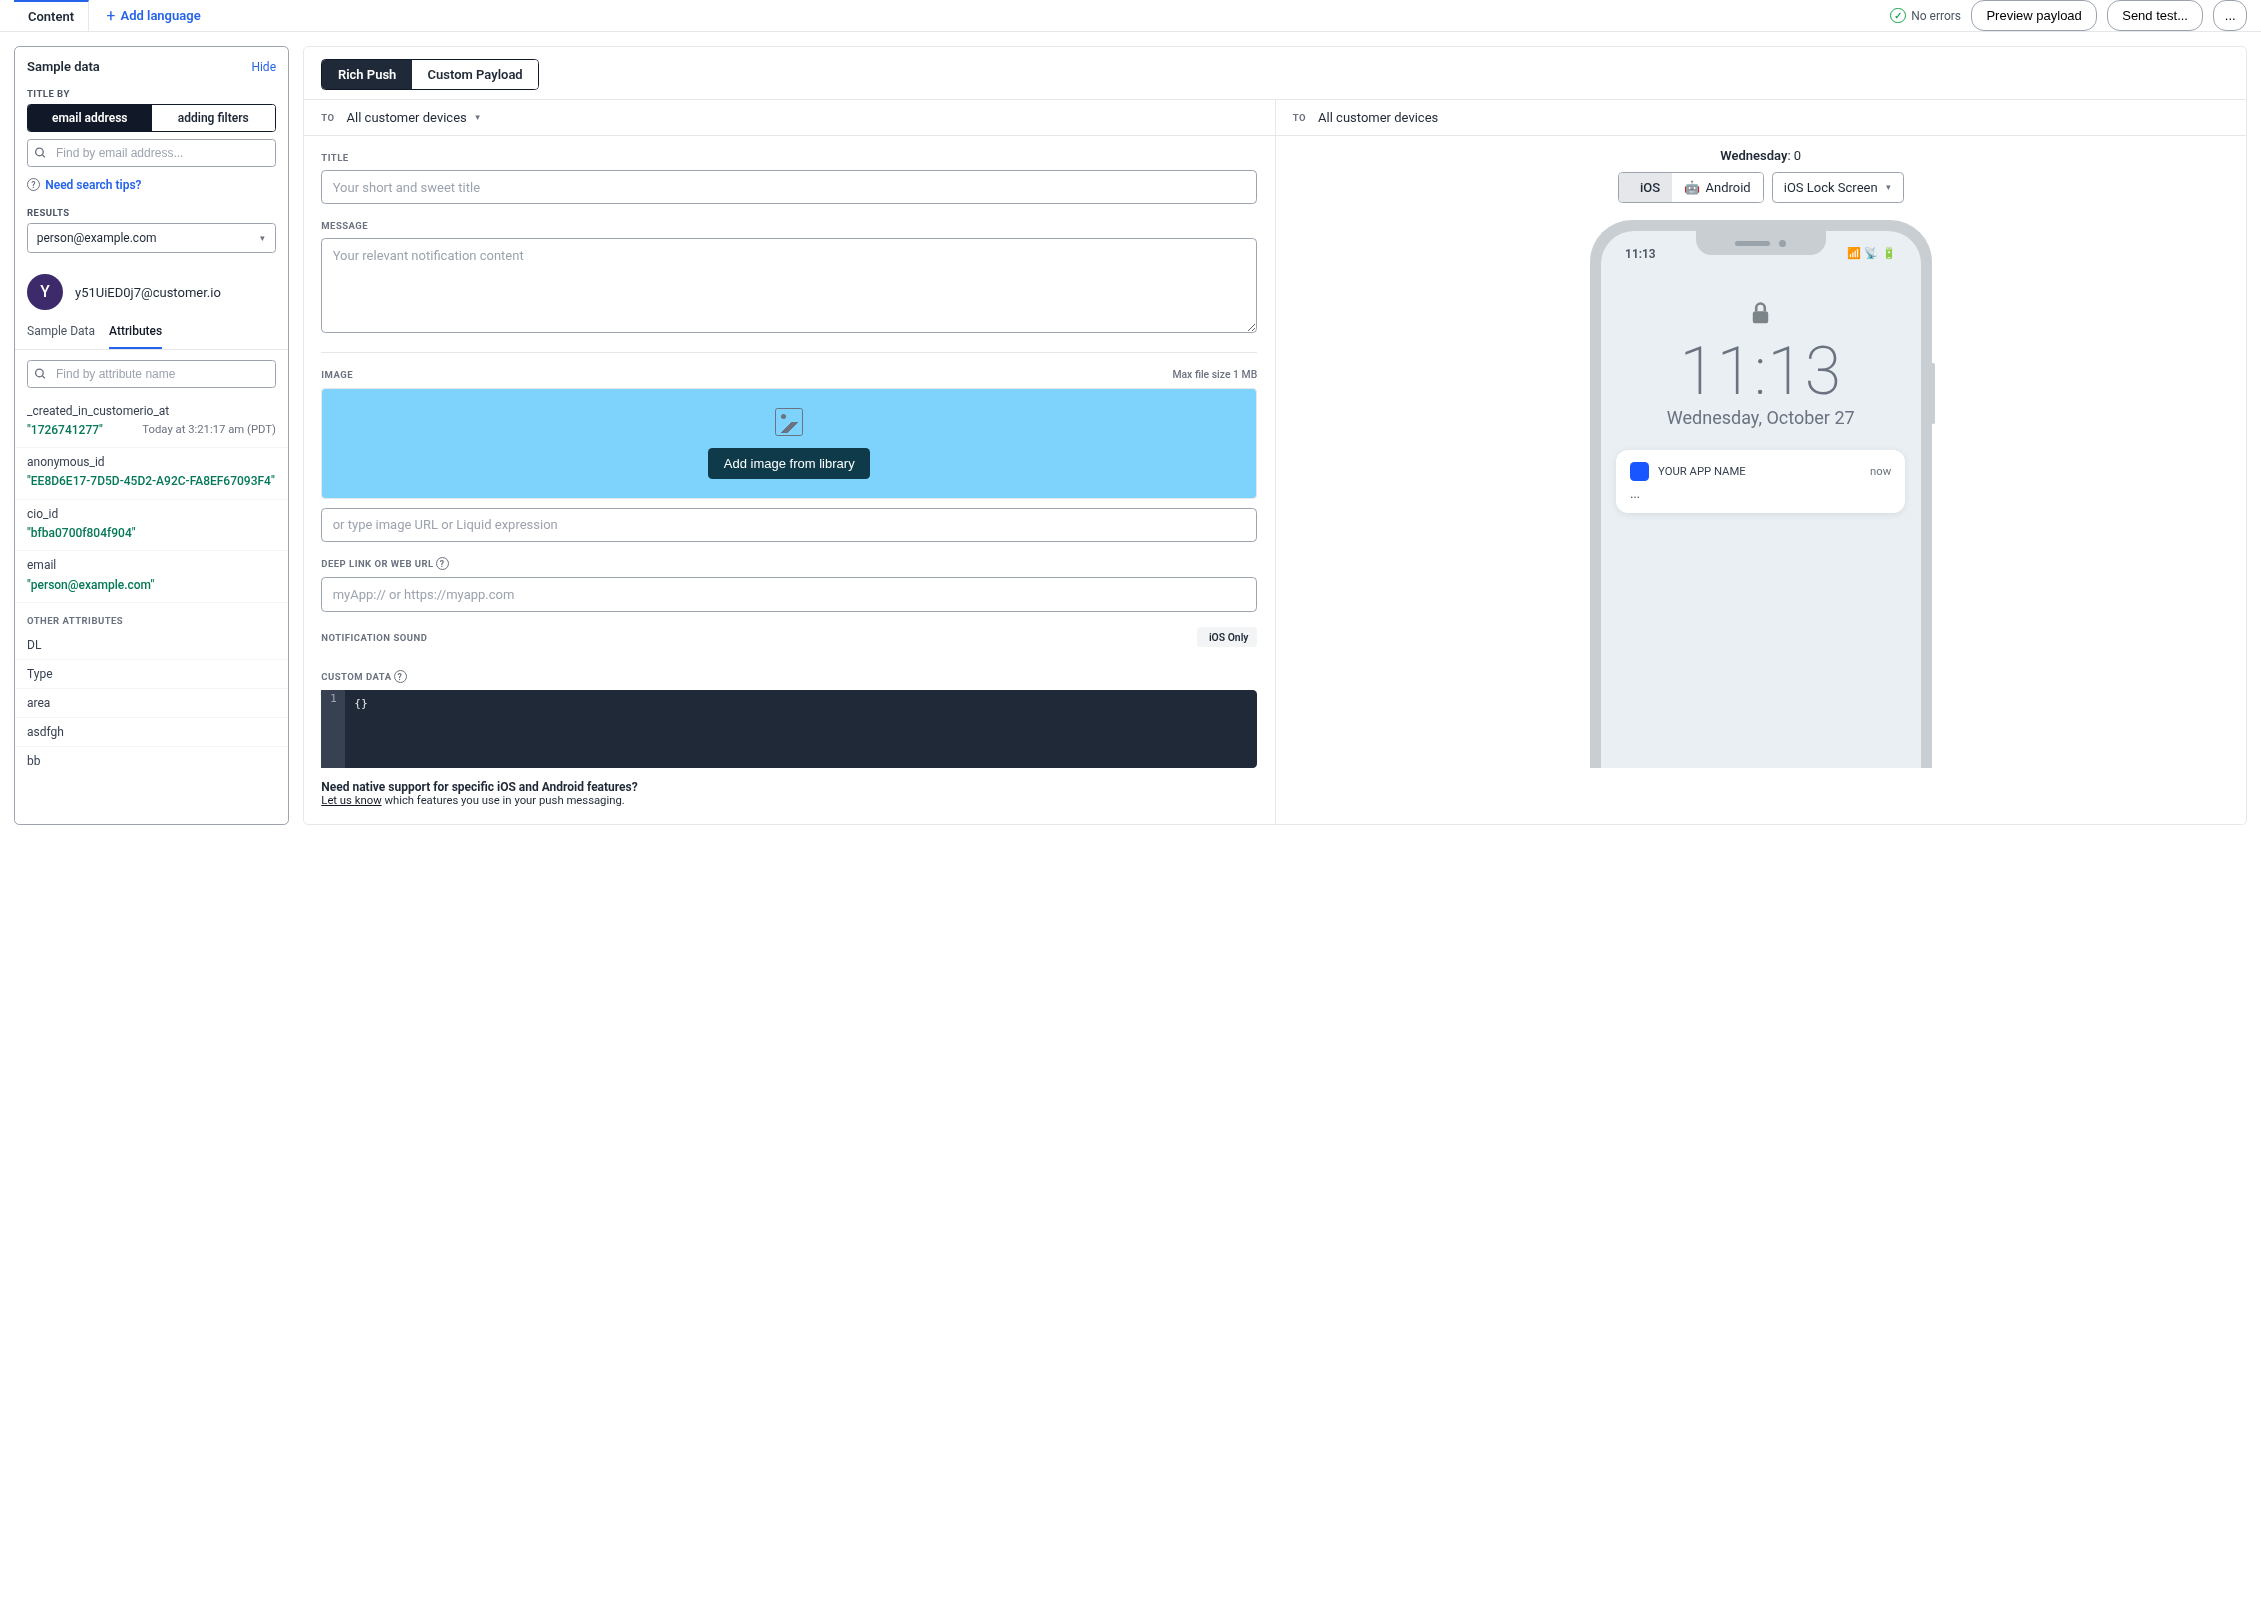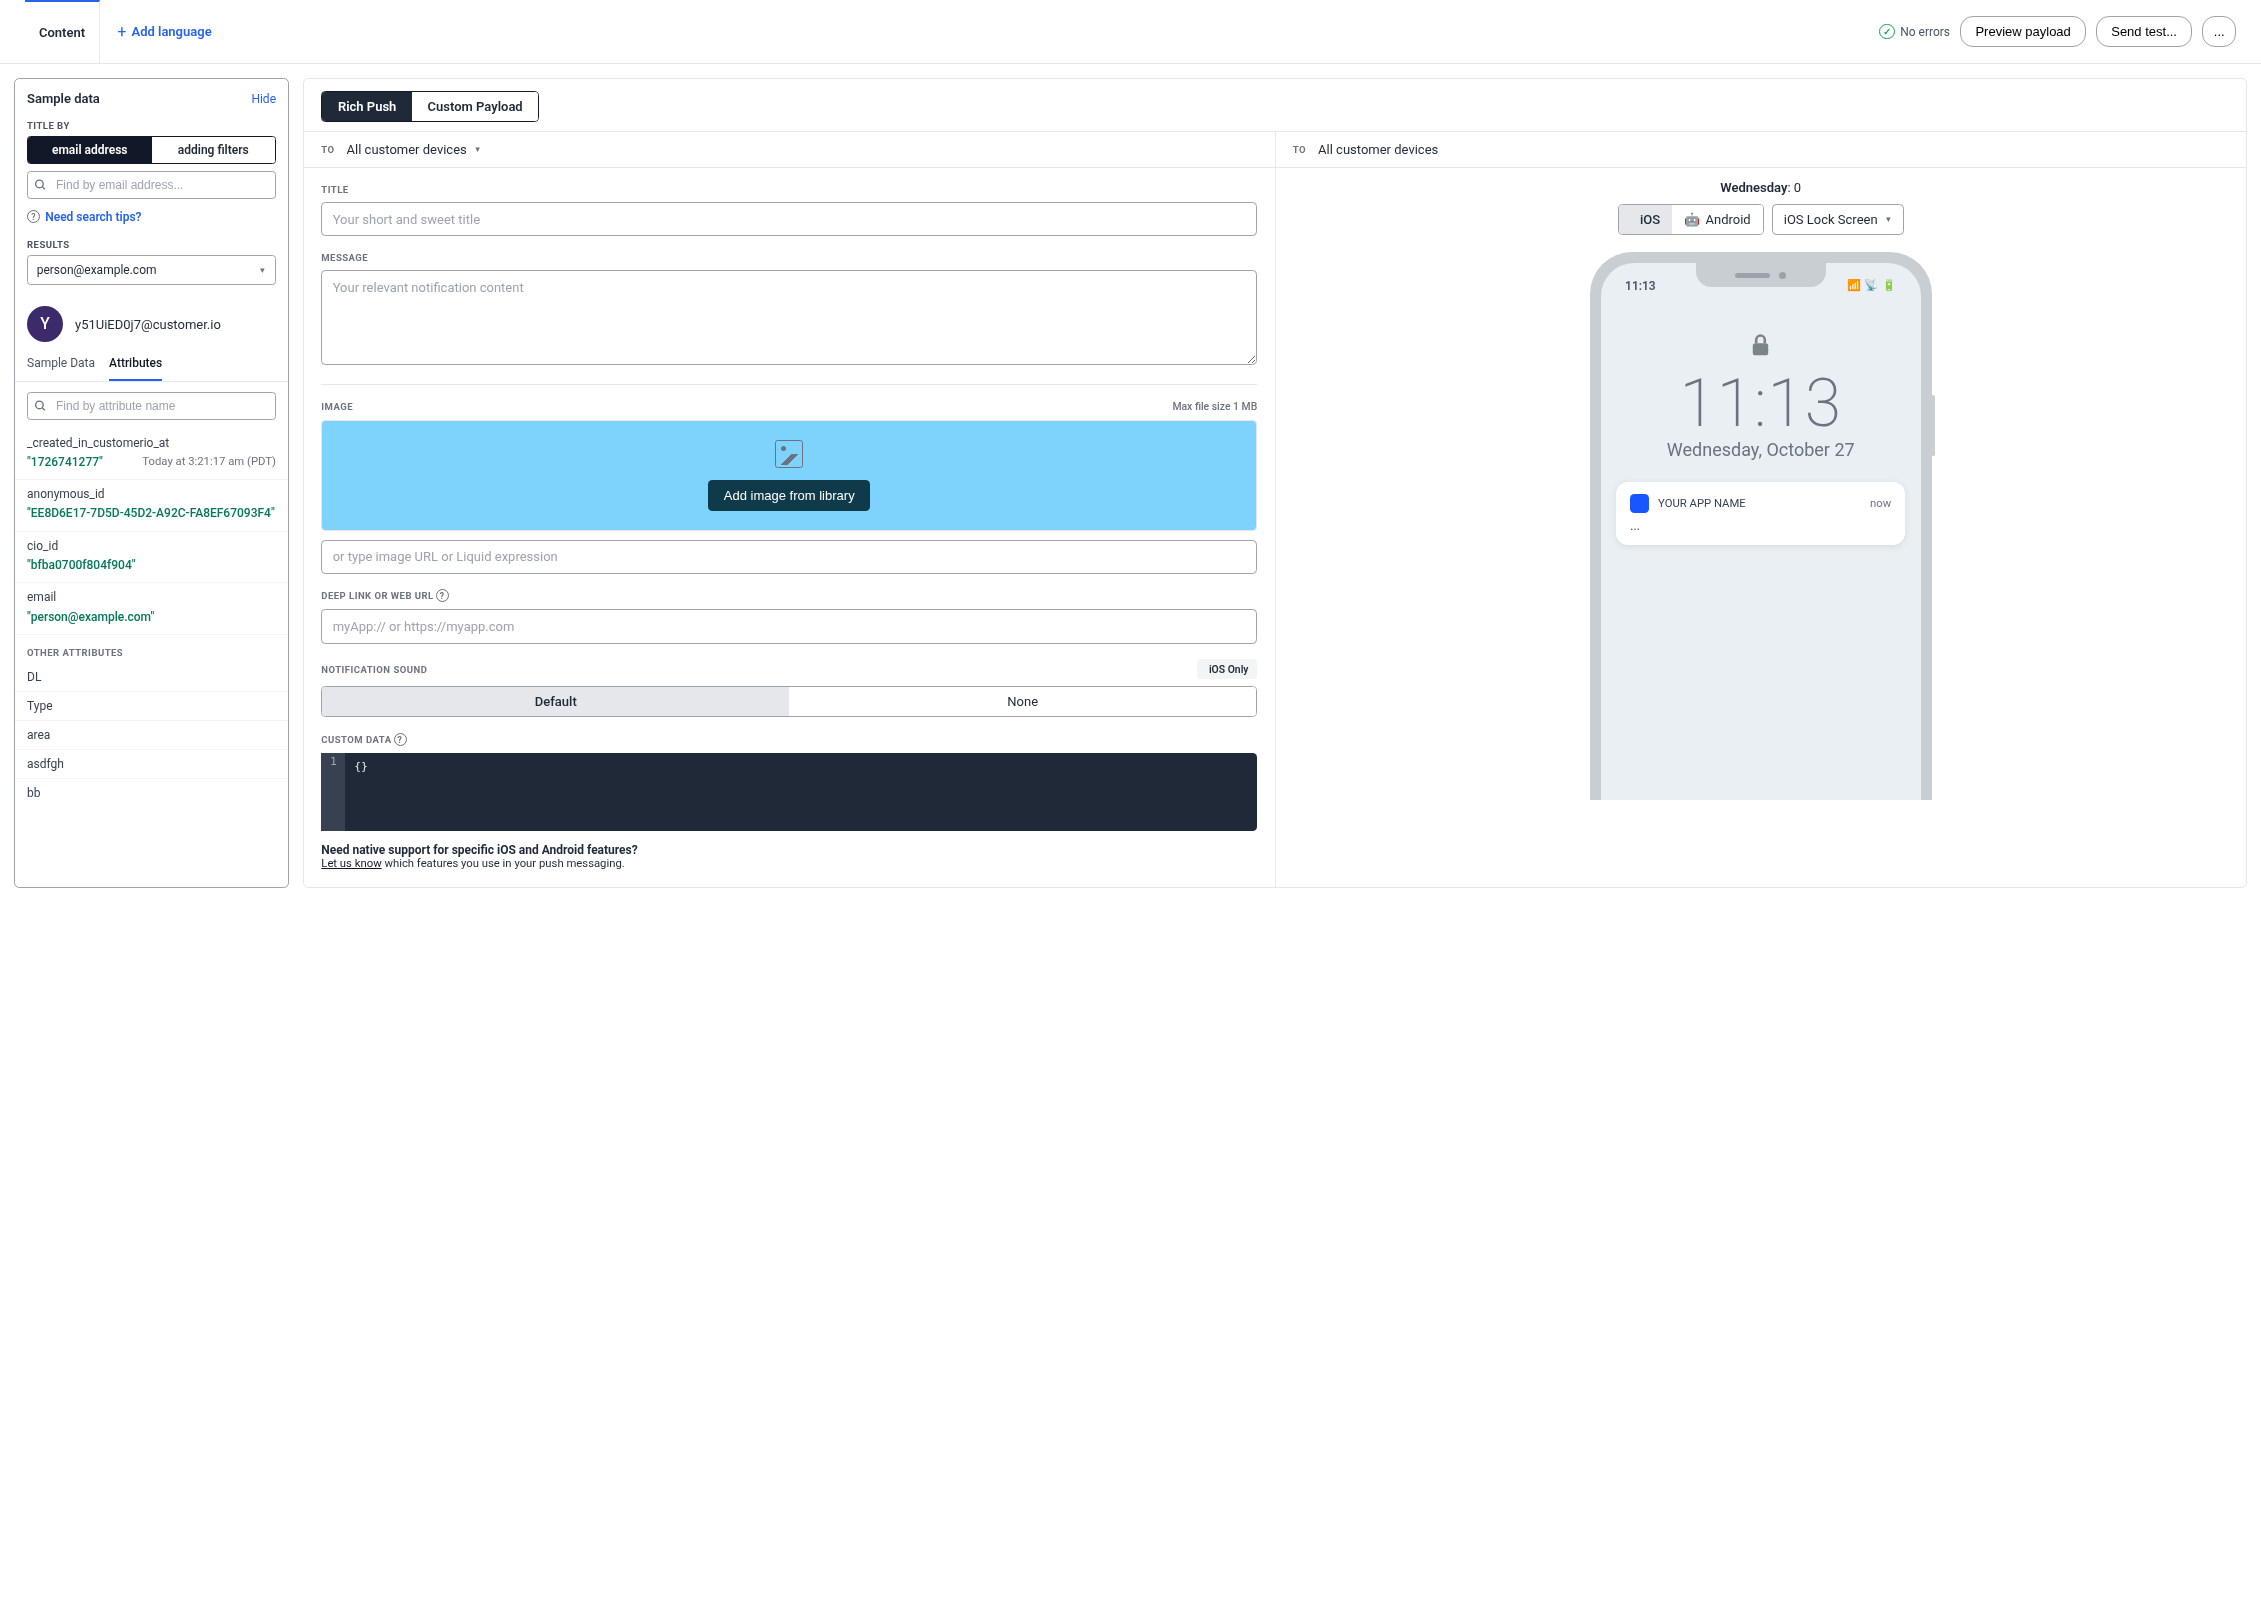--- a/index.html
+++ b/index.html
@@ -6,23 +6,23 @@
   body {
     font-family: -apple-system, BlinkMacSystemFont, "Segoe UI", Roboto, Helvetica, Arial, sans-serif;
     font-size: 12px;
     color: #1f2937;
     background: #fff;
   }
   .top-bar {
     display: flex;
     align-items: center;
     justify-content: space-between;
-    padding: 0 25px;
+    padding: 0 14px;
     border-bottom: 0.9px solid #e5e7eb;
-    height: 64px;
+    height: 32px;
     gap: 24px;
   }
   .top-left { display: flex; align-items: center; height: 100%; }
   .tab-content {
     padding: 0 14px;
     height: 100%;
     display: flex;
     align-items: center;
     border-top: 2.6px solid #2563eb;
     border-right: 0.9px solid #e5e7eb;
@@ -653,24 +653,20 @@
           </div>
           <input class="text-input" type="text" placeholder="myApp:// or https://myapp.com" style="">
         </div>
         <div class="form-section">
           <div class="sound-row">
             <span class="field-label-inline">NOTIFICATION SOUND</span>
             <span class="ios-only-badge">
               <span></span>
               <span>iOS Only</span>
             </span>
-          </div>
-          <div class="sound-seg">
-            <div class="sound-seg-btn active">Default</div>
-            <div class="sound-seg-btn">None</div>
           </div>
         </div>
         <div class="form-section">
           <div class="field-label">
             <span class="field-label-inline">
               <span>CUSTOM DATA</span>
               <span class="help-circle">?</span>
             </span>
           </div>
           <div class="code-editor">

